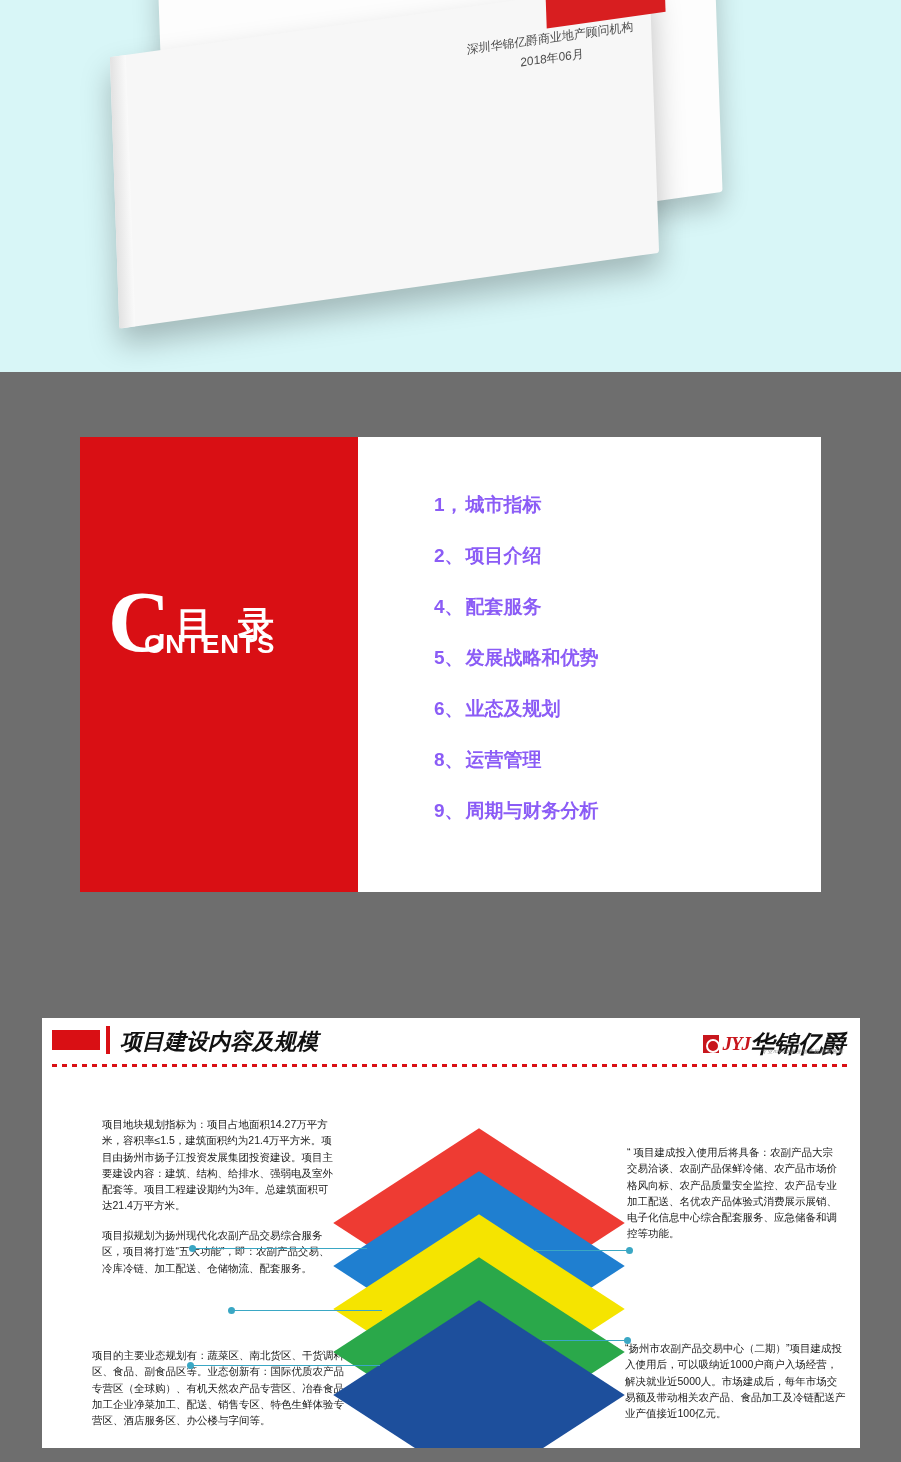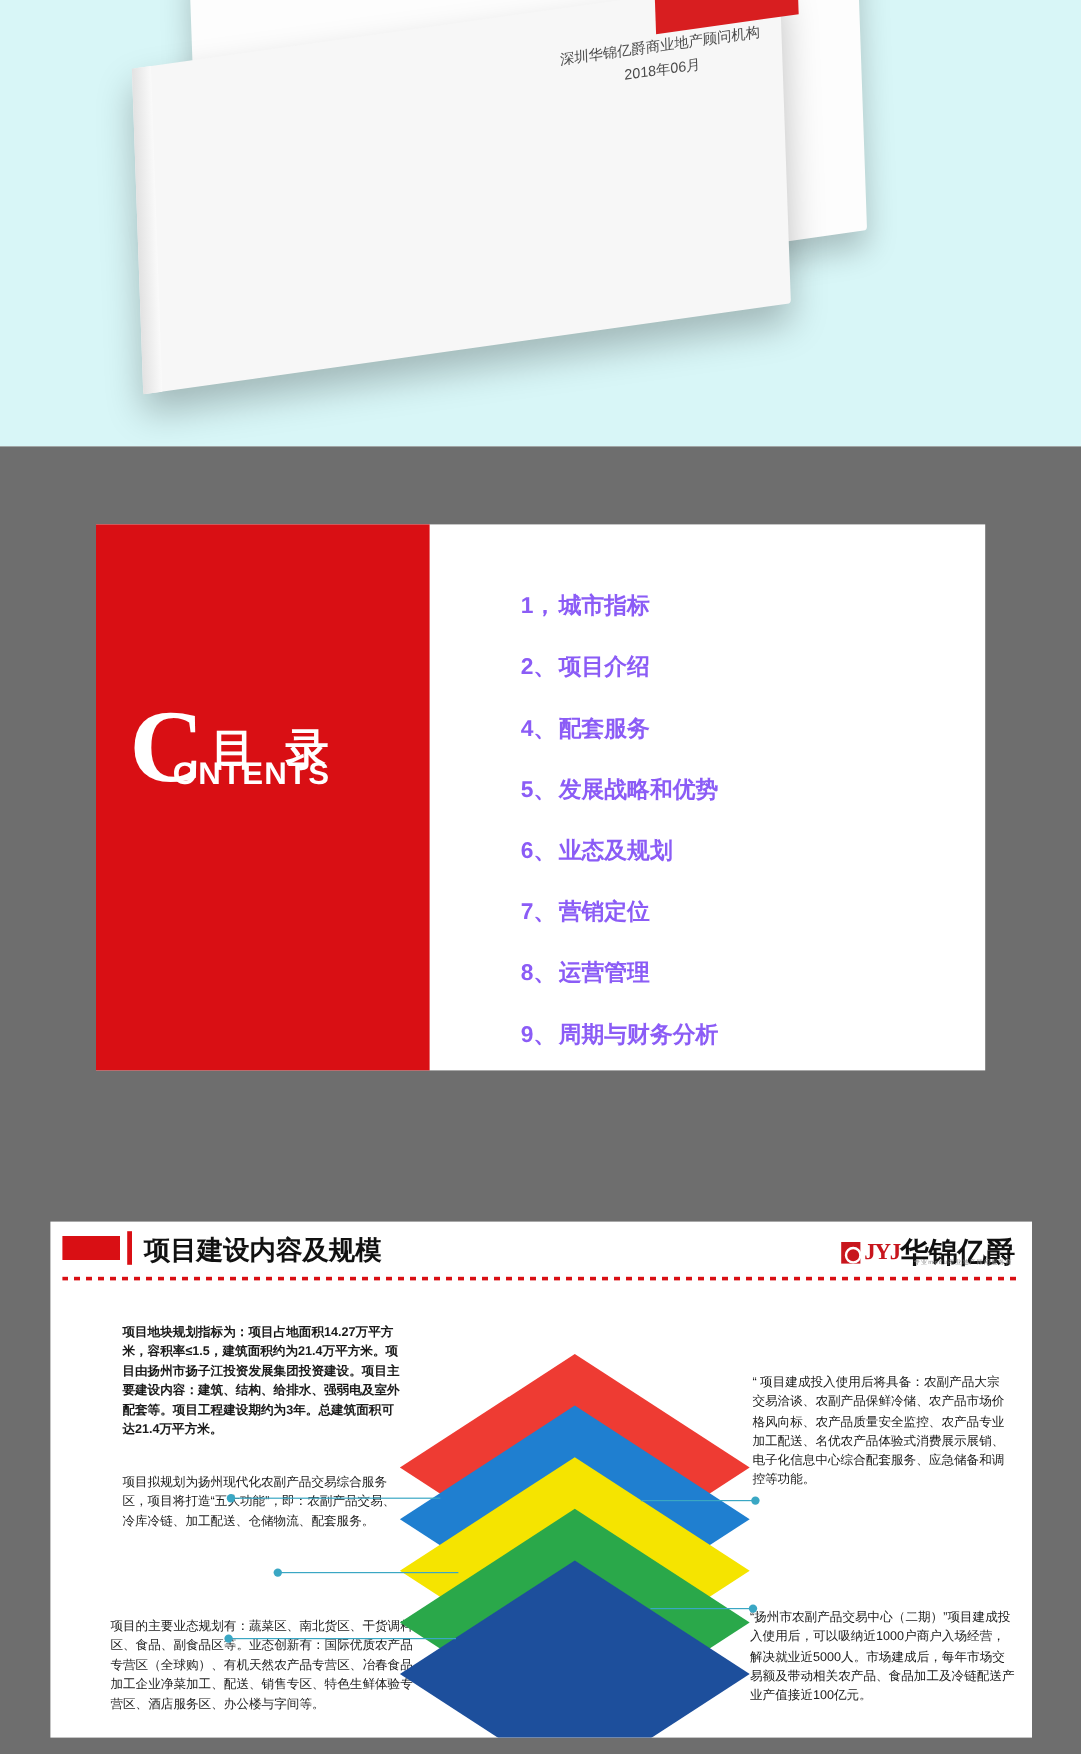--- a/index.html
+++ b/index.html
@@ -147,20 +147,21 @@
   .slide-content {
     position: absolute;
     left: 42px; top: 1018px;
     width: 818px; height: 430px;
     background: #ffffff;
     overflow: hidden;
   }
   .sc-header {
     position: relative;
     height: 42px;
+    font-style: italic;
   }
   .sc-redbar {
     position: absolute;
     left: 10px; top: 12px;
     width: 48px; height: 20px;
     background: #d90f14;
   }
   .sc-tick {
     position: absolute;
     left: 64px; top: 8px;
@@ -222,21 +223,21 @@
   }
 
   .sc-body { position: absolute; left: 0; top: 54px; width: 818px; height: 376px; }
 
   .para {
     position: absolute;
     font-size: 10.5px;
     line-height: 1.55;
     color: #1a1a1a;
   }
-  .p-tl { left: 60px; top: 30px; width: 235px; font-weight: bold; }
+  .p-tl { left: 60px; top: 44px; width: 235px; }
   .p-ml { left: 60px; top: 155px; width: 235px; }
   .p-bl { left: 50px; top: 275px; width: 255px; }
   .p-tr { left: 585px; top: 72px; width: 215px; }
   .p-br { left: 583px; top: 268px; width: 222px; }
 
   
   .layers { position: absolute; left: 322px; top: 66px; width: 230px; height: 260px; }
   .layer {
     position: absolute;
     left: 0;
@@ -301,23 +302,20 @@
       <div class="toc-item">
         <span class="toc-num">4、</span><span>配套服务</span>
       </div>
       <div class="toc-item">
         <span class="toc-num">5、</span><span>发展战略和优势</span>
       </div>
       <div class="toc-item">
         <span class="toc-num">6、</span><span>业态及规划</span>
       </div>
       <div class="toc-item">
-        <span class="toc-num">7、</span><span>营销定位</span>
-      </div>
-      <div class="toc-item">
         <span class="toc-num">8、</span><span>运营管理</span>
       </div>
       <div class="toc-item">
         <span class="toc-num">9、</span><span>周期与财务分析</span>
       </div>
     </div>
   </div>
 
   <div class="slide-content">
     <div class="sc-header">

